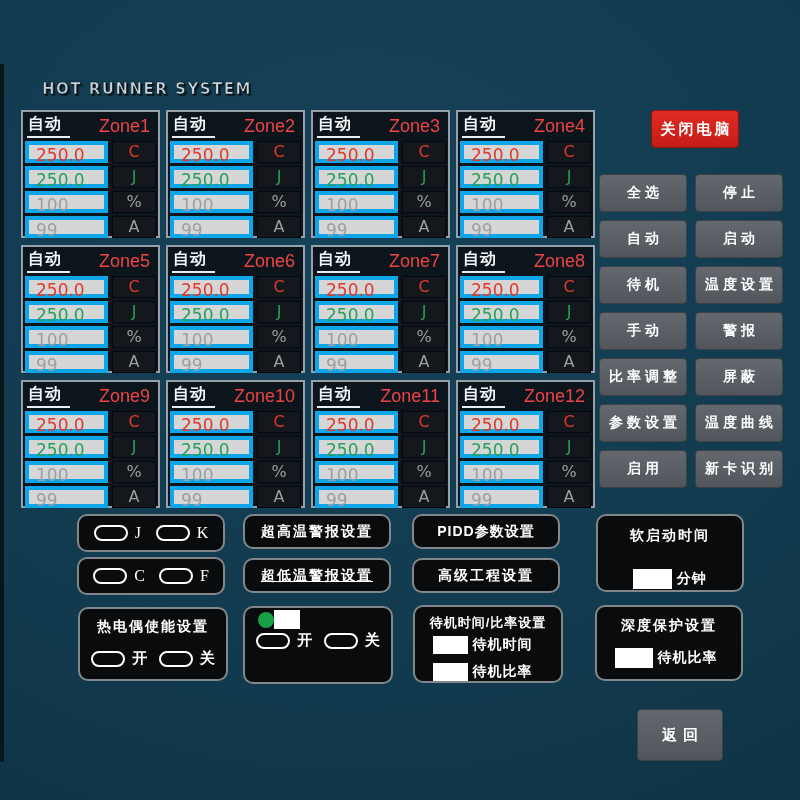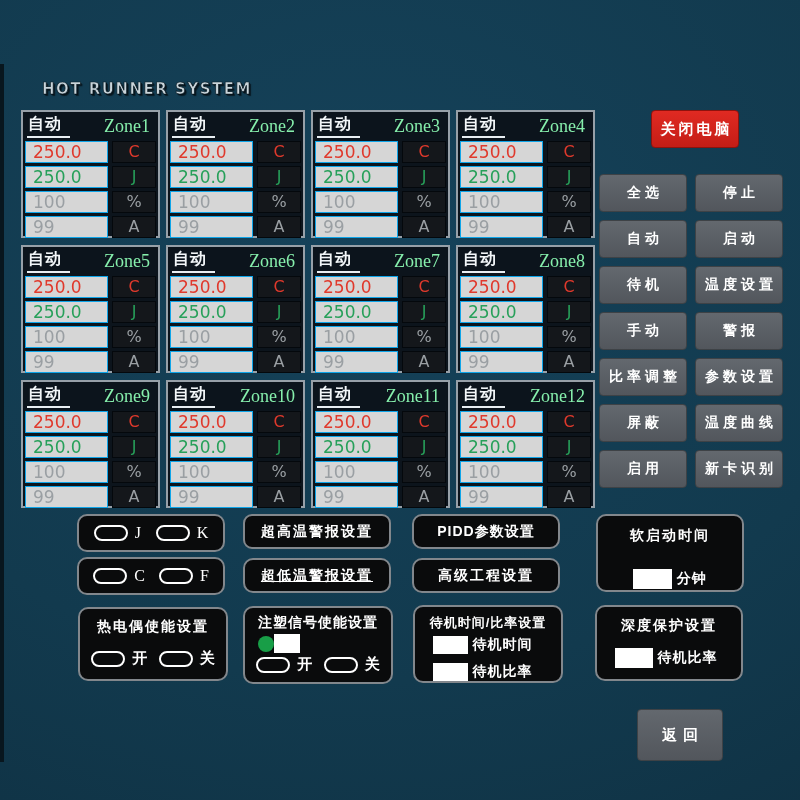--- a/index.html
+++ b/index.html
@@ -21,25 +21,25 @@
   .zone-grid{
     position:absolute;left:21px;top:110px;display:grid;
     grid-template-columns:repeat(4,139px);grid-auto-rows:128px;column-gap:6px;row-gap:7px;
   }
   .zone-panel{
     background:#0c141c;border:2px solid #97a0a8;box-sizing:border-box;
     display:flex;flex-direction:column;cursor:pointer;
   }
   .zhead{display:flex;align-items:center;justify-content:space-between;height:26px;padding:1px 8px 0 4px;flex:0 0 auto;}
   .zmode{font-size:16px;font-weight:bold;color:#f2f6f8;border-bottom:2px solid #e8eef2;padding:0 8px 1px 1px;letter-spacing:1px;}
-  .zname{font-size:18px;color:#86efac;font-family:Liberation Serif, serif;}
+  .zname{font-size:18px;color:#ef4444;font-family:Liberation Sans, sans-serif;}
   .zrows{display:flex;flex-direction:column;gap:3px;padding:2px 2px 0 2px;}
   .zrow{display:flex;height:22px;}
   .zval{
-    flex:1;background:#d6d6d6;border:1px solid #0ea5e9;box-sizing:border-box;
+    flex:1;background:#d6d6d6;border:4px solid #0ea5e9;box-sizing:border-box;
     font-size:17px;line-height:20px;padding-left:7px;font-family:"DejaVu Sans", sans-serif;font-weight:500;
   }
   .zunit{
     width:44px;margin-left:4px;background:#14171b;border:1px solid #04080c;box-sizing:border-box;
     font-size:16px;line-height:20px;text-align:center;font-family:"DejaVu Sans", sans-serif;
   }
   
   .power-btn{
     position:absolute;left:651px;top:110px;width:88px;height:38px;
     background:linear-gradient(180deg,#e02a22,#c41d16);border:1px solid #8f120d;border-radius:4px;
@@ -383,22 +383,22 @@
 <div class="ctrl-grid">
     <div class="ctrl-btn">全选</div>
     <div class="ctrl-btn">停止</div>
     <div class="ctrl-btn">自动</div>
     <div class="ctrl-btn">启动</div>
     <div class="ctrl-btn">待机</div>
     <div class="ctrl-btn">温度设置</div>
     <div class="ctrl-btn">手动</div>
     <div class="ctrl-btn">警报</div>
     <div class="ctrl-btn">比率调整</div>
+    <div class="ctrl-btn">屏蔽</div>
     <div class="ctrl-btn">参数设置</div>
-    <div class="ctrl-btn">屏蔽</div>
     <div class="ctrl-btn">温度曲线</div>
     <div class="ctrl-btn">启用</div>
     <div class="ctrl-btn">新卡识别</div>
   </div>
 
 <div class="bpanel radio-row" style="left:77px;top:514px;width:148px;height:38px;">
   <span class="radio">
     <span class="oval"></span>
     <span class="rlabel">J</span>
   </span>
@@ -412,21 +412,21 @@
   <span class="radio">
     <span class="oval"></span>
     <span class="rlabel">C</span>
   </span>
   <span class="radio">
     <span class="oval"></span>
     <span class="rlabel">F</span>
   </span>
 </div>
 
-<div class="bbtn" style="left:243px;top:514px;width:148px;height:35px;border-radius:9px;">超高温警报设置</div>
+<div class="bbtn" style="left:243px;top:514px;width:148px;height:35px;">超高温警报设置</div>
 <div class="bbtn" style="left:243px;top:558px;width:148px;height:35px;text-decoration:underline;">超低温警报设置</div>
 <div class="bbtn" style="left:412px;top:514px;width:148px;height:35px;letter-spacing:1px;">PIDD参数设置</div>
 <div class="bbtn" style="left:412px;top:558px;width:148px;height:35px;">高级工程设置</div>
 
 <div class="bpanel" style="left:596px;top:514px;width:148px;height:78px;">
   <div class="ptitle" style="margin-top:11px;">软启动时间</div>
   <div style="text-align:center;margin-top:24px;">
     <input class="wbox" style="width: 39px; height: 20px;" value="">
     <span class="inline-label">分钟</span>
   </div>
@@ -440,21 +440,20 @@
       <span class="rlabel-cjk">开</span>
     </span>
     <span class="radio">
       <span class="oval"></span>
       <span class="rlabel-cjk">关</span>
     </span>
   </div>
 </div>
 
 <div class="bpanel" style="left:243px;top:606px;width:150px;height:78px;">
-  <div class="ptitle" style="margin-top:6px;letter-spacing:1px;">注塑信号使能设置</div>
   <div style="margin:2px 0 0 13px;">
     <span class="dot"></span><input class="wbox" style="width: 26px; height: 19px;" value="">
   </div>
   <div class="radio-row" style="margin-top:2px;">
     <span class="radio">
       <span class="oval"></span>
       <span class="rlabel-cjk">开</span>
     </span>
     <span class="radio">
       <span class="oval"></span>

